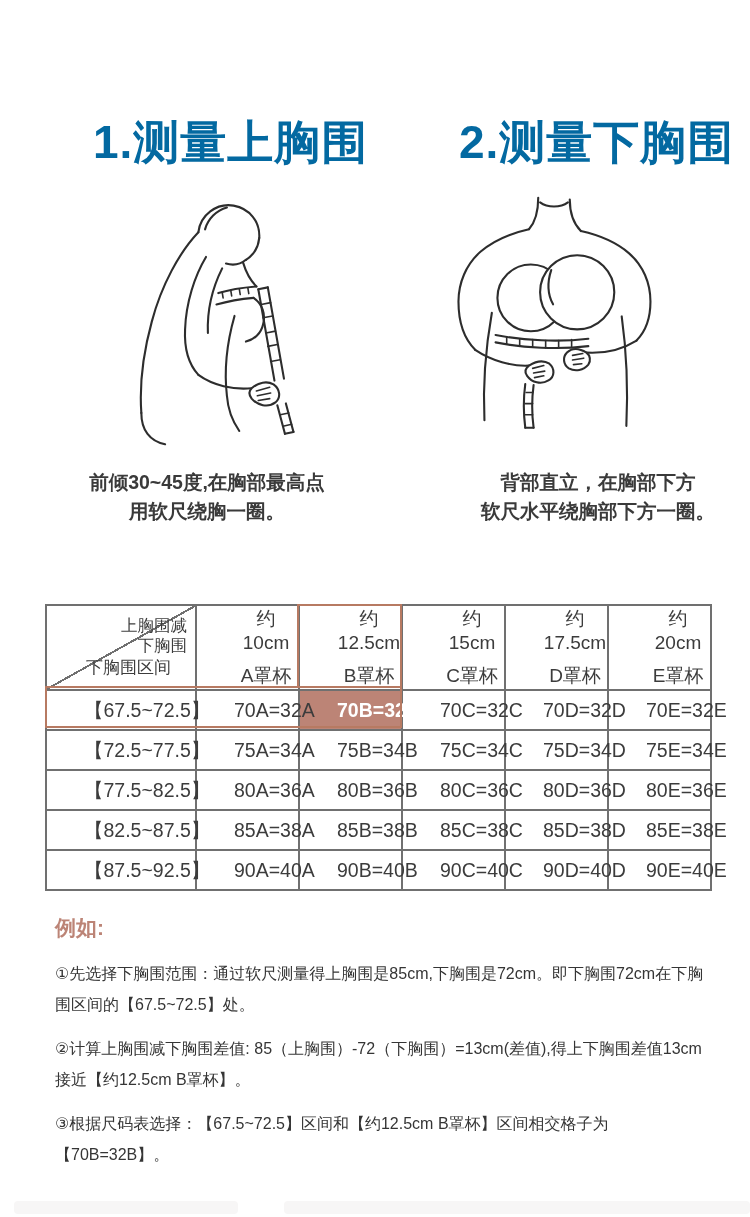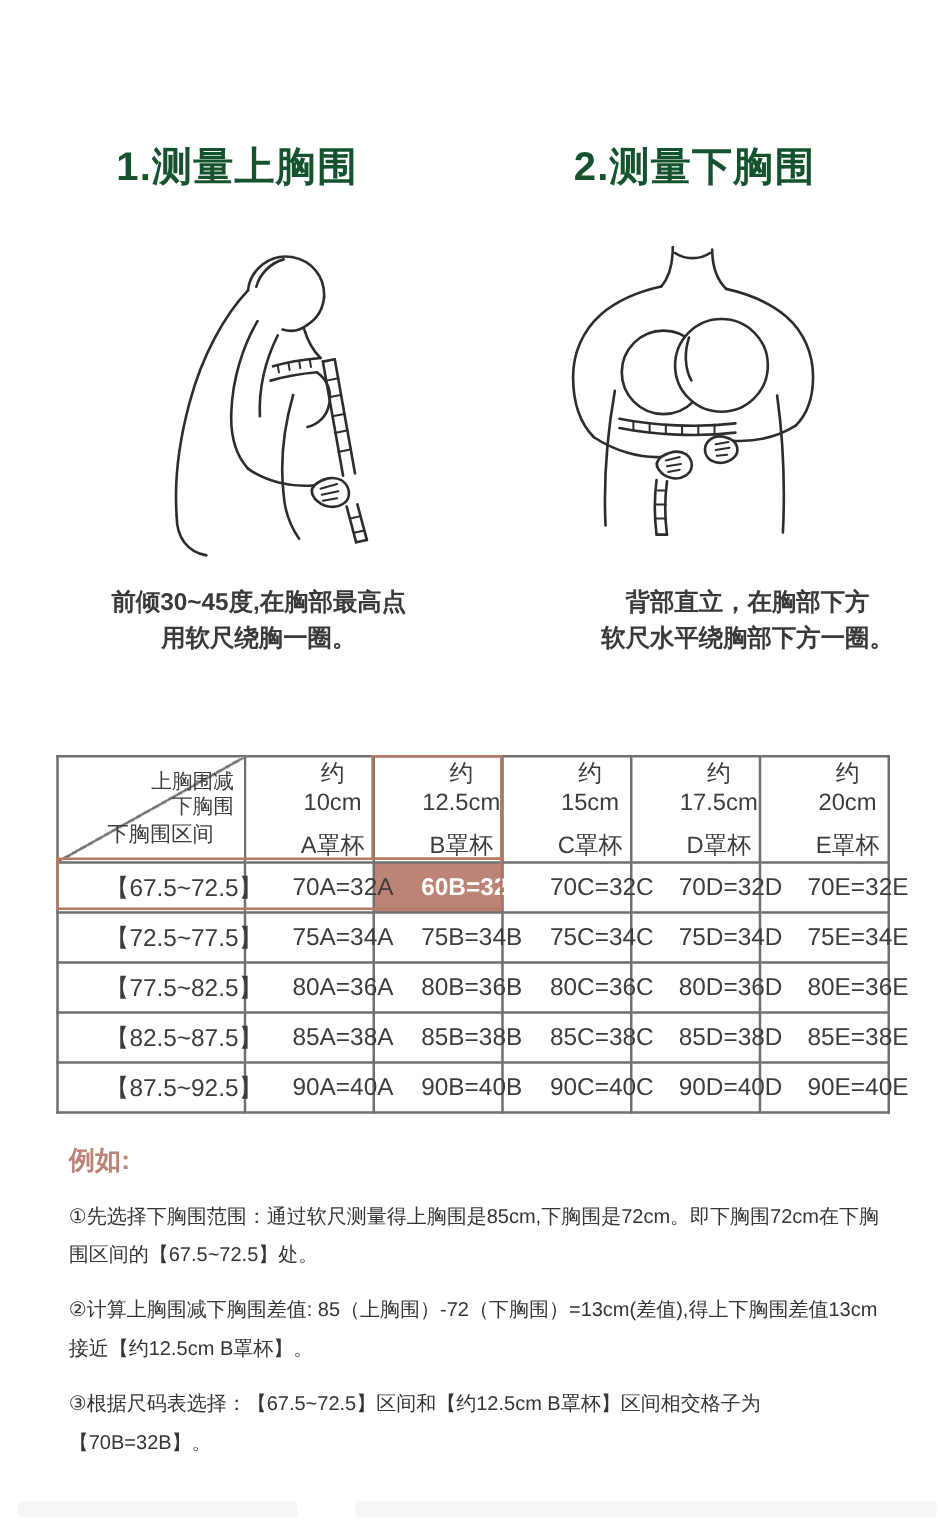--- a/index.html
+++ b/index.html
@@ -7,21 +7,21 @@
     --accent-border:#b77a62;
     --table-line:#707070;
     --ink:#3c3c3c;
   }
   *{box-sizing:border-box;margin:0;padding:0;}
   html,body{background:#ffffff;}
   body{font-family:"Liberation Sans","DejaVu Sans",sans-serif;color:var(--ink);}
   .page{position:relative;width:750px;height:1217px;background:#ffffff;overflow:hidden;margin:0 auto;}
 
   
-  .step-title{position:absolute;top:112px;font-size:32px;font-weight:700;color:#14532d;letter-spacing:1px;white-space:nowrap;text-align:right;}
+  .step-title{position:absolute;top:112px;font-size:46px;font-weight:700;color:#0369a1;letter-spacing:1px;white-space:nowrap;text-align:right;}
   .step-title.left{left:93px;}
   .step-title.right{left:459px;}
 
   
   .fig{position:absolute;}
   .fig.fig1{left:106px;top:198px;}
   .fig.fig2{left:438px;top:194px;}
   .fig svg path, .fig svg circle{vector-effect:non-scaling-stroke;}
 
   
@@ -215,21 +215,21 @@
             <th>
               <div class="diff">约20cm</div>
               <div class="cup">E罩杯</div>
             </th>
           </tr>
       </thead>
       <tbody id="size-table-body">
           <tr>
             <td class="range-cell">【67.5~72.5】</td>
             <td>70A=32A</td>
-            <td class="cell-selected">60B=32B</td>
+            <td class="cell-selected">70B=32B</td>
             <td>70C=32C</td>
             <td>70D=32D</td>
             <td>70E=32E</td>
           </tr>
           <tr>
             <td class="range-cell">【72.5~77.5】</td>
             <td>75A=34A</td>
             <td>75B=34B</td>
             <td>75C=34C</td>
             <td>75D=34D</td>

